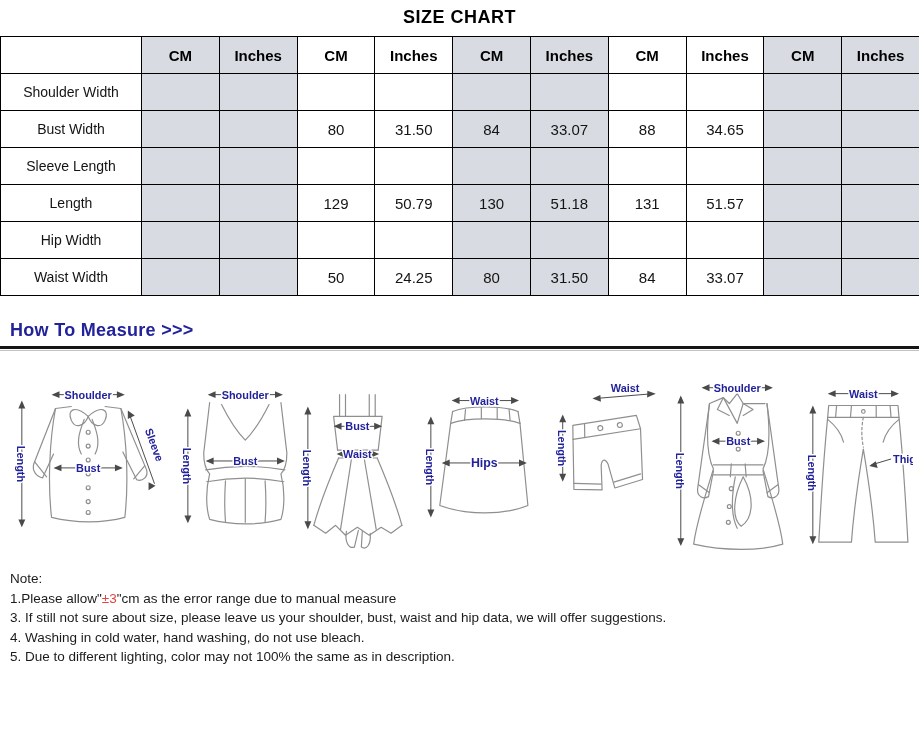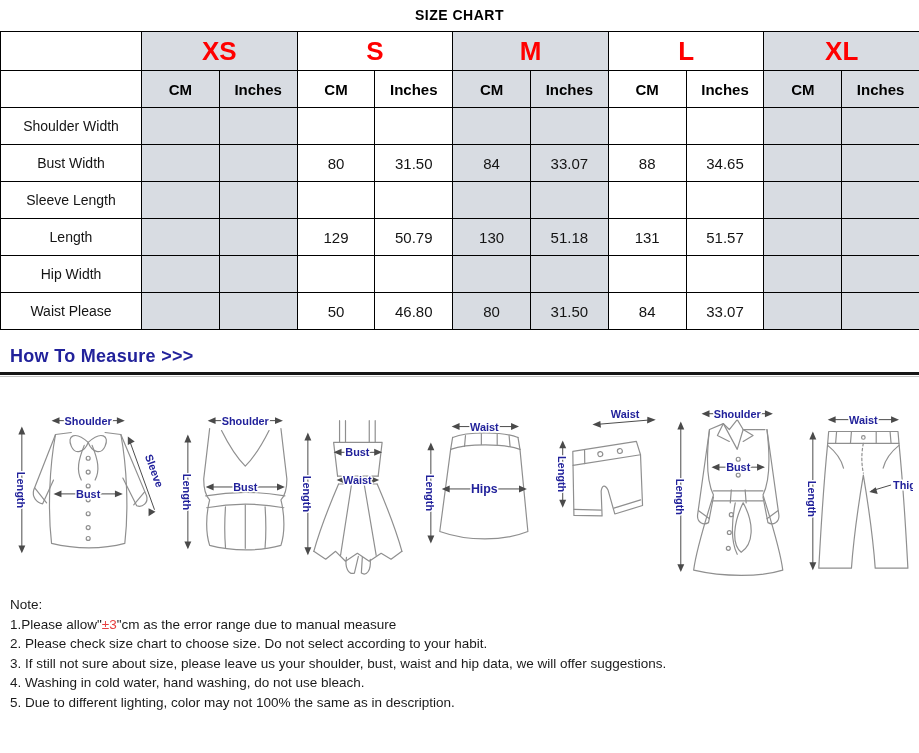--- a/index.html
+++ b/index.html
@@ -2,38 +2,38 @@
 <html><head>
 <meta charset="utf-8">
 <style>
   html,body{margin:0;padding:0;background:#fff;}
   body{
     width:919px;height:753px;overflow:hidden;position:relative;
     font-family:"Liberation Sans", sans-serif;color:#111;
   }
   
   .page-title{
-    text-align:center;font-size:14px;font-weight:bold;color:#000;
+    text-align:center;font-size:18px;font-weight:bold;color:#000;
     padding:7px 0 8px 0;letter-spacing:.5px;
   }
   
   table.size-chart{border-collapse:collapse;table-layout:fixed;width:919px;}
   table.size-chart th, table.size-chart td{
     border:1px solid #000;text-align:center;vertical-align:middle;
     padding:0;overflow:hidden;background:#fff;
   }
   table.size-chart .shade{background:#d8dce2;}
   tr.size-row th{height:38px;font-size:26px;font-weight:bold;color:#ff0000;}
   tr.size-row th.corner{background:#fff;}
   tr.unit-row th{height:36px;font-size:15px;font-weight:bold;color:#000;}
   tbody.data-rows td{height:36px;font-size:15px;font-weight:normal;color:#141414;}
   tbody.data-rows td.rowlabel{font-size:14px;background:#fff;}
   
   .htm-heading{
-    margin:16px 0 5px 10px;font-size:18px;font-weight:bold;color:#22229b;
+    margin:24px 0 5px 10px;font-size:18px;font-weight:bold;color:#22229b;
     letter-spacing:.3px;
   }
   .rule-black{height:3px;background:#161616;}
   .rule-gray{height:1px;background:#c2c2c2;margin-top:1px;}
   
   .diagrams{
     display:flex;justify-content:space-between;align-items:center;
     padding:6px 6px 0 6px;height:202px;
   }
   .diagrams svg{display:block;}
@@ -61,28 +61,20 @@
     <col style="width:77.8px">
       <col style="width:77.8px">
     <col style="width:77.8px">
       <col style="width:77.8px">
     <col style="width:77.8px">
       <col style="width:77.8px">
     <col style="width:77.8px">
       <col style="width:77.8px">
   </colgroup>
   <thead>
-    <tr class="size-row">
-      <th class="corner"></th>
-      <th colspan="2" class="shade">XS</th>
-      <th colspan="2">S</th>
-      <th colspan="2" class="shade">M</th>
-      <th colspan="2">L</th>
-      <th colspan="2" class="shade">XL</th>
-    </tr>
     <tr class="unit-row">
       <th></th>
       <th class="shade">CM</th>
       <th class="shade">Inches</th>
       <th>CM</th>
       <th>Inches</th>
       <th class="shade">CM</th>
       <th class="shade">Inches</th>
       <th>CM</th>
       <th>Inches</th>
@@ -150,25 +142,25 @@
       <td></td>
       <td></td>
       <td class="shade"></td>
       <td class="shade"></td>
       <td></td>
       <td></td>
       <td class="shade"></td>
       <td class="shade"></td>
     </tr>
     <tr>
-      <td class="rowlabel">Waist Please</td>
+      <td class="rowlabel">Waist Width</td>
       <td class="shade"></td>
       <td class="shade"></td>
       <td>50</td>
-      <td>46.80</td>
+      <td>24.25</td>
       <td class="shade">80</td>
       <td class="shade">31.50</td>
       <td>84</td>
       <td>33.07</td>
       <td class="shade"></td>
       <td class="shade"></td>
     </tr>
   </tbody>
 </table>
 
@@ -353,17 +345,16 @@
     <text class="mlabel" x="68" y="40" text-anchor="middle">Waist</text>
     <text class="mlabel" x="98" y="106" text-anchor="start">Thigh</text>
     <text class="mlabel" text-anchor="middle" transform="rotate(90 12 116)" x="12" y="116">Length</text>
   </svg>
 
 </div>
 
 <div class="notes">
   <div>Note:</div>
   <div><span>1.Please allow"</span><span class="red">±3</span><span>"cm as the error range due to manual measure</span></div>
-  <div>2. Please check size chart to choose size. Do not select according to your habit.</div>
   <div>3. If still not sure about size, please leave us your shoulder, bust, waist and hip data, we will offer suggestions.</div>
   <div>4. Washing in cold water, hand washing, do not use bleach.</div>
   <div>5. Due to different lighting, color may not 100% the same as in description.</div>
 </div>
 
 </body></html>

